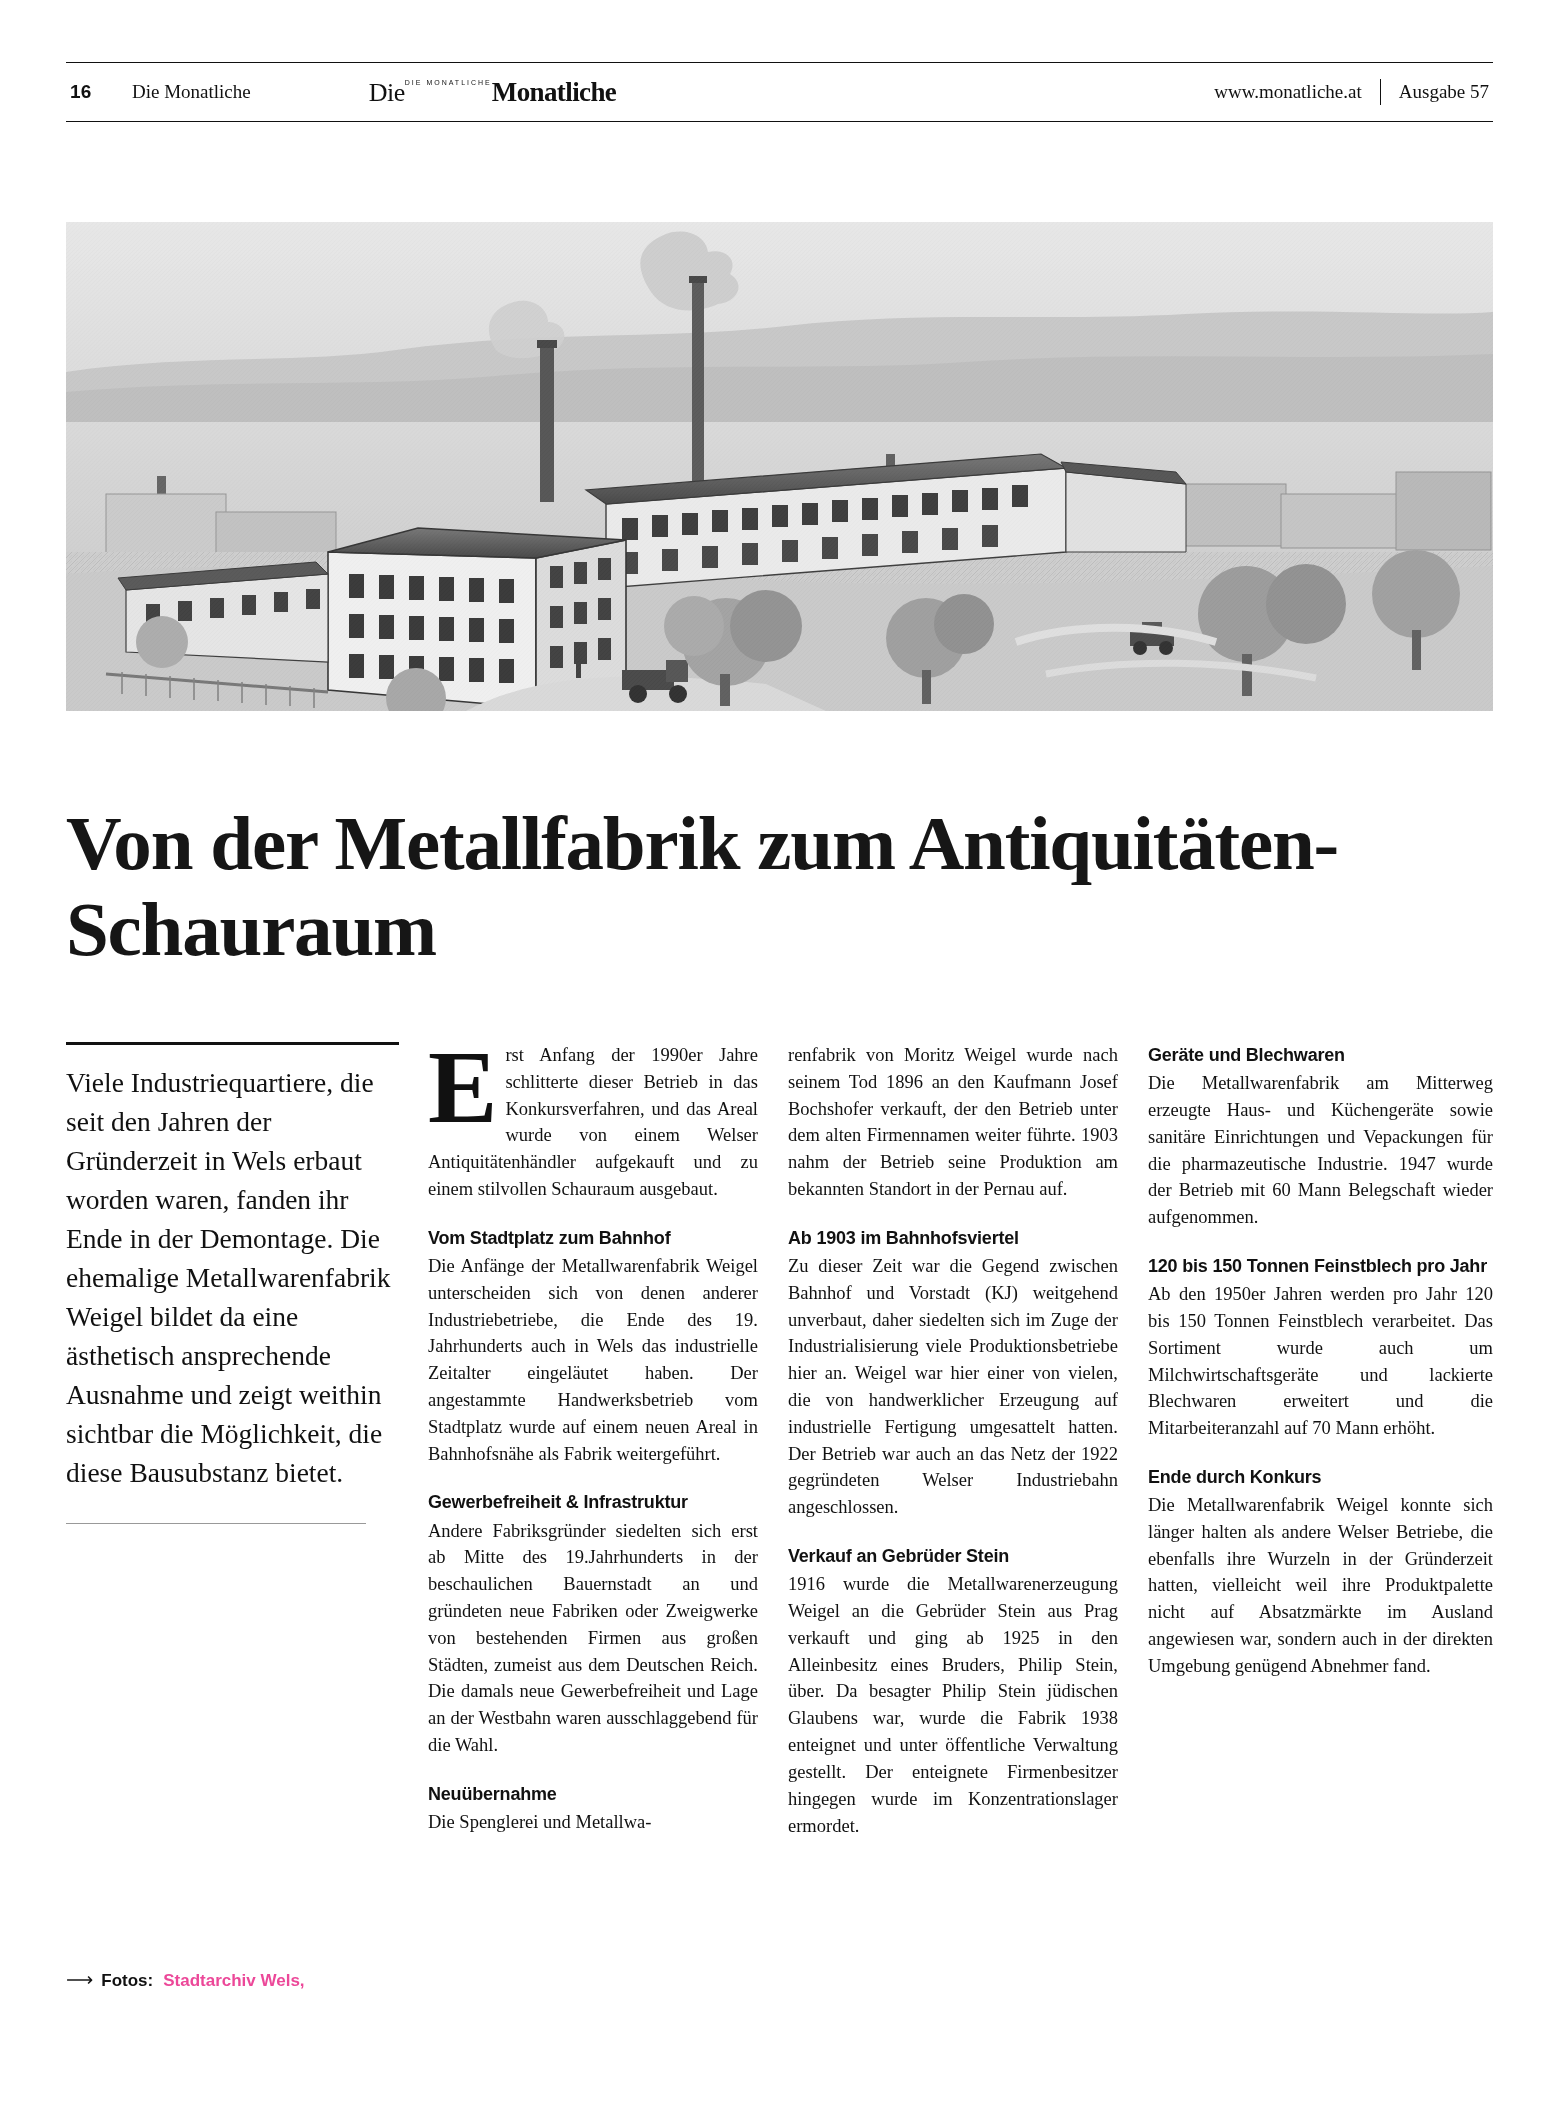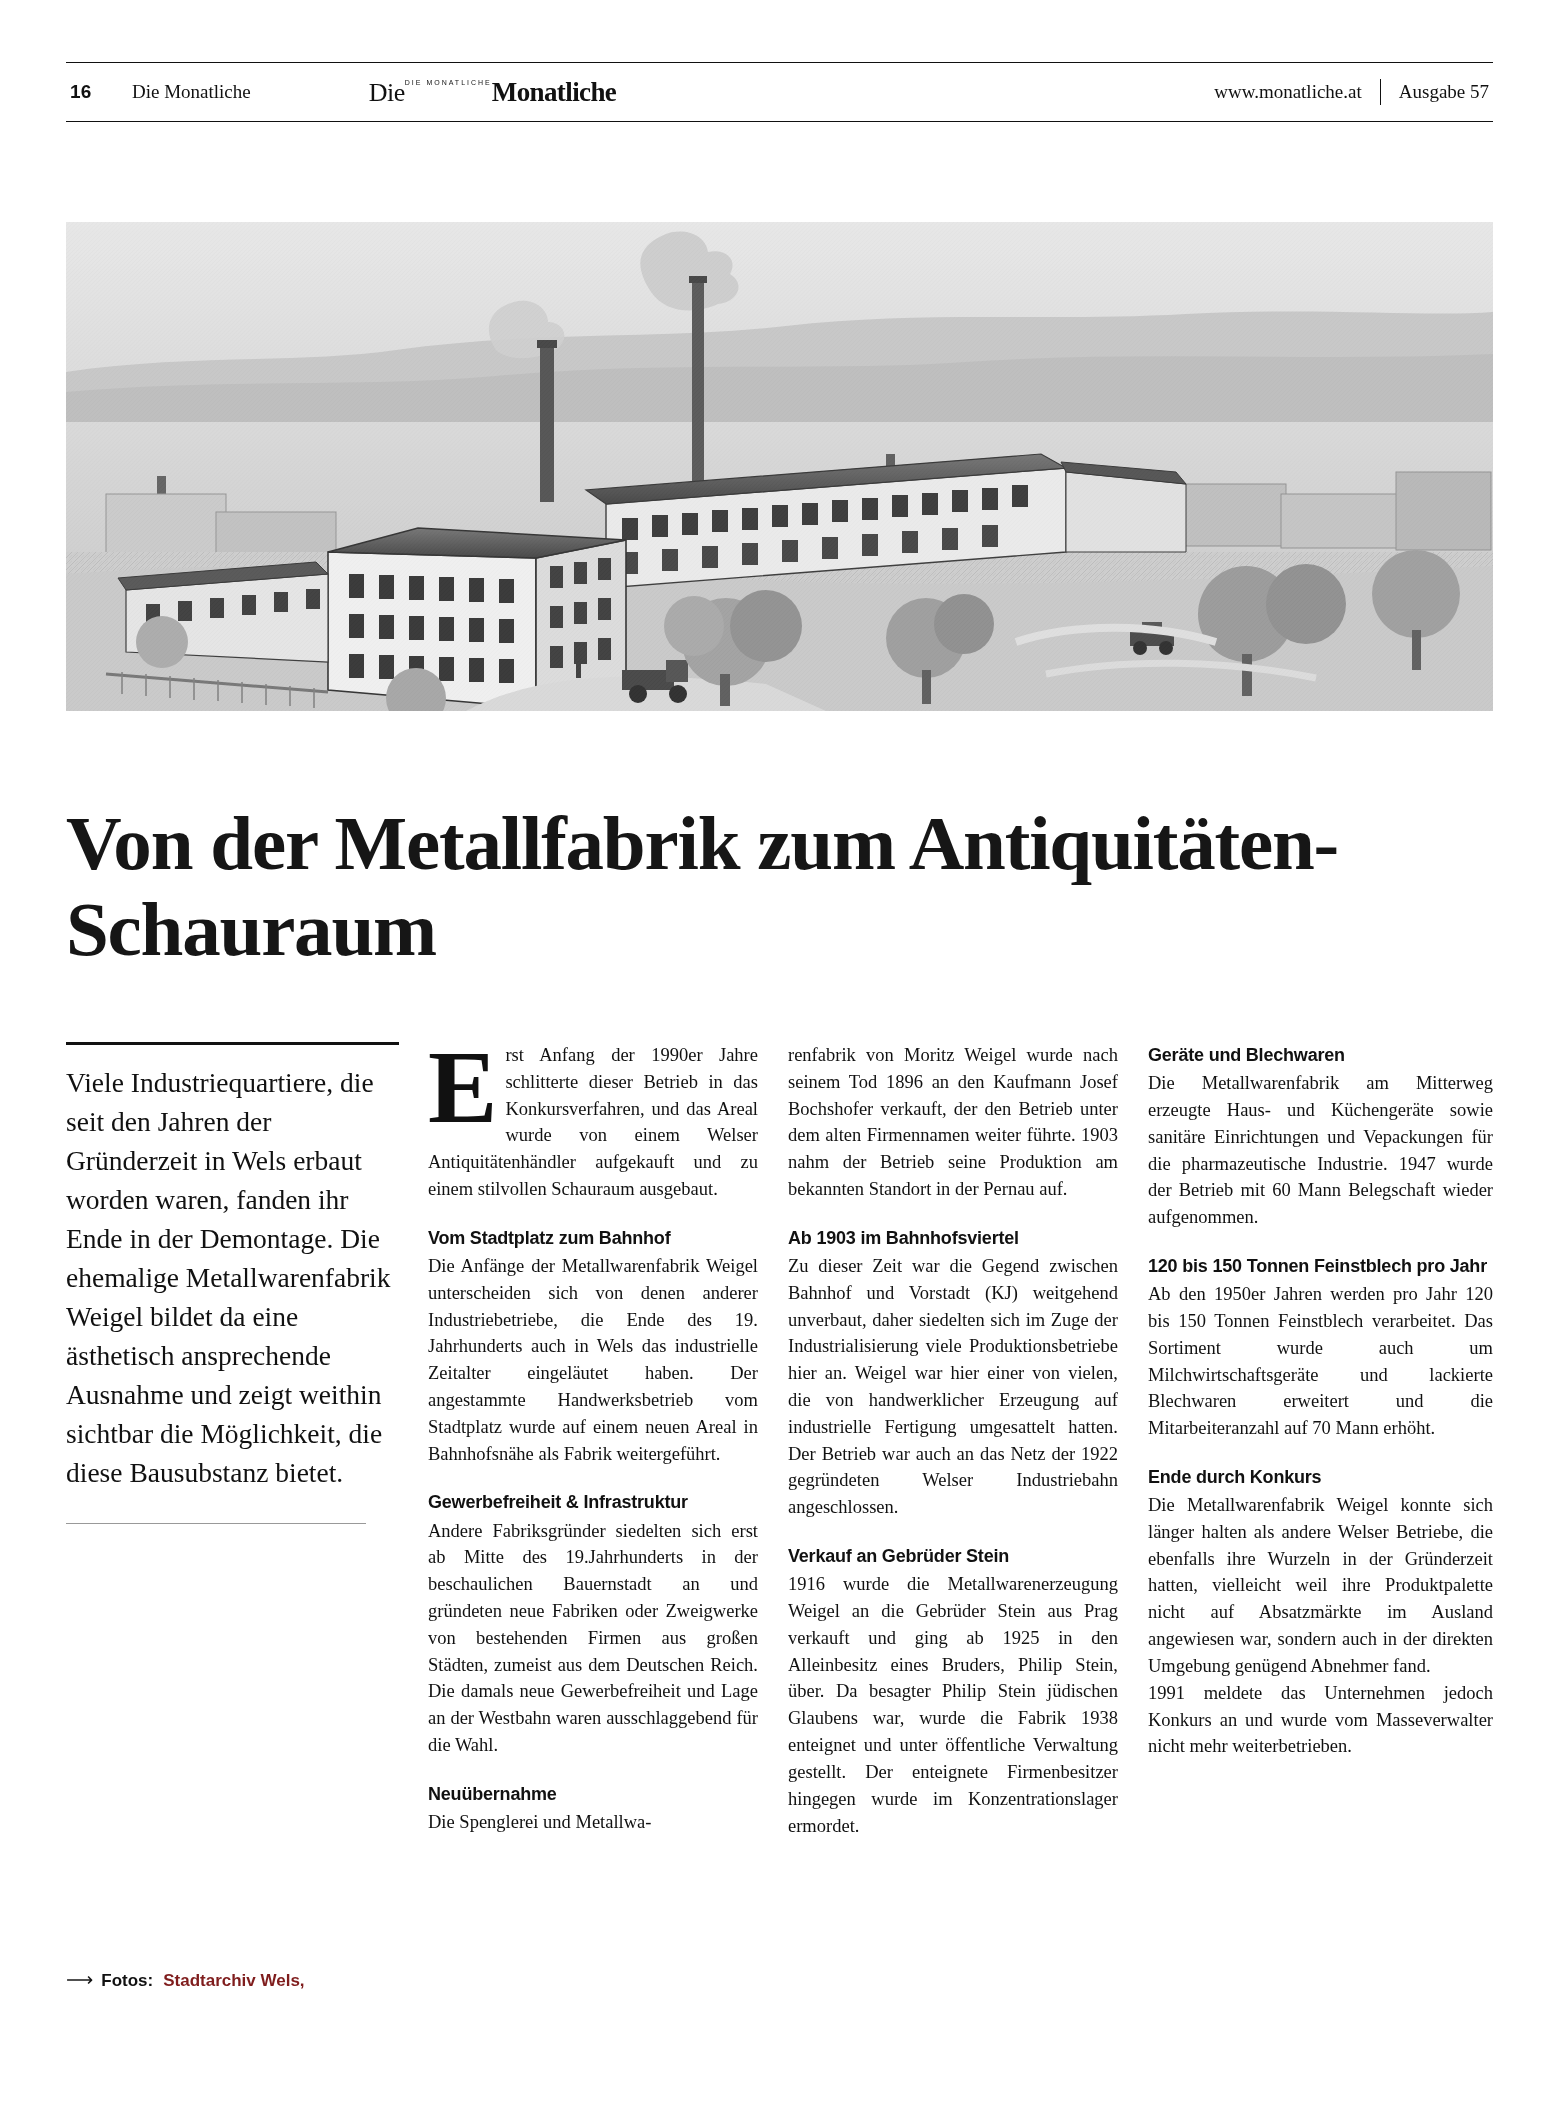--- a/index.html
+++ b/index.html
@@ -173,21 +173,21 @@
     font-size: 17px;
     display: flex;
     align-items: baseline;
     gap: 10px;
   }
   .credit .arrow {
     font-size: 19px;
     letter-spacing: -2px;
   }
   .credit .label { font-weight: bold; }
-  .credit .source { color: #7f1d1d; font-weight: bold; }
+  .credit .source { color: #ec4899; font-weight: bold; }
 
   
   .col2 { left: 428px; width: 330px; }
   .col3 { left: 788px; width: 330px; }
   .col4 { left: 1148px; width: 345px; }
 
   .dropcap-para {
     position: relative;
   }
   .dropcap {
@@ -447,16 +447,15 @@
     <p>1916 wurde die Metallwarenerzeugung Weigel an die Gebrüder Stein aus Prag verkauft und ging ab 1925 in den Alleinbesitz eines Bruders, Philip Stein, über. Da besagter Philip Stein jüdischen Glaubens war, wurde die Fabrik 1938 enteignet und unter öffentliche Verwaltung gestellt. Der enteignete Firmenbesitzer hingegen wurde im Konzentrationslager ermordet.</p>
   </div>
 
   <div class="col col4">
     <h3 class="first-head">Geräte und Blechwaren</h3>
     <p>Die Metallwarenfabrik am Mitterweg erzeugte Haus- und Küchengeräte sowie sanitäre Einrichtungen und Vepackungen für die pharmazeutische Industrie. 1947 wurde der Betrieb mit 60 Mann Belegschaft wieder aufgenommen.</p>
     <h3>120 bis 150 Tonnen Feinstblech pro Jahr</h3>
     <p>Ab den 1950er Jahren werden pro Jahr 120 bis 150 Tonnen Feinstblech verarbeitet. Das Sortiment wurde auch um Milchwirtschaftsgeräte und lackierte Blechwaren erweitert und die Mitarbeiteranzahl auf 70 Mann erhöht.</p>
     <h3>Ende durch Konkurs</h3>
     <p>Die Metallwarenfabrik Weigel konnte sich länger halten als andere Welser Betriebe, die ebenfalls ihre Wurzeln in der Gründerzeit hatten, vielleicht weil ihre Produktpalette nicht auf Absatzmärkte im Ausland angewiesen war, sondern auch in der direkten Umgebung genügend Abnehmer fand.</p>
-    <p class="gap-para">1991 meldete das Unternehmen jedoch Konkurs an und wurde vom Masseverwalter nicht mehr weiterbetrieben.</p>
   </div>
 
 </div>
 
 </body></html>

